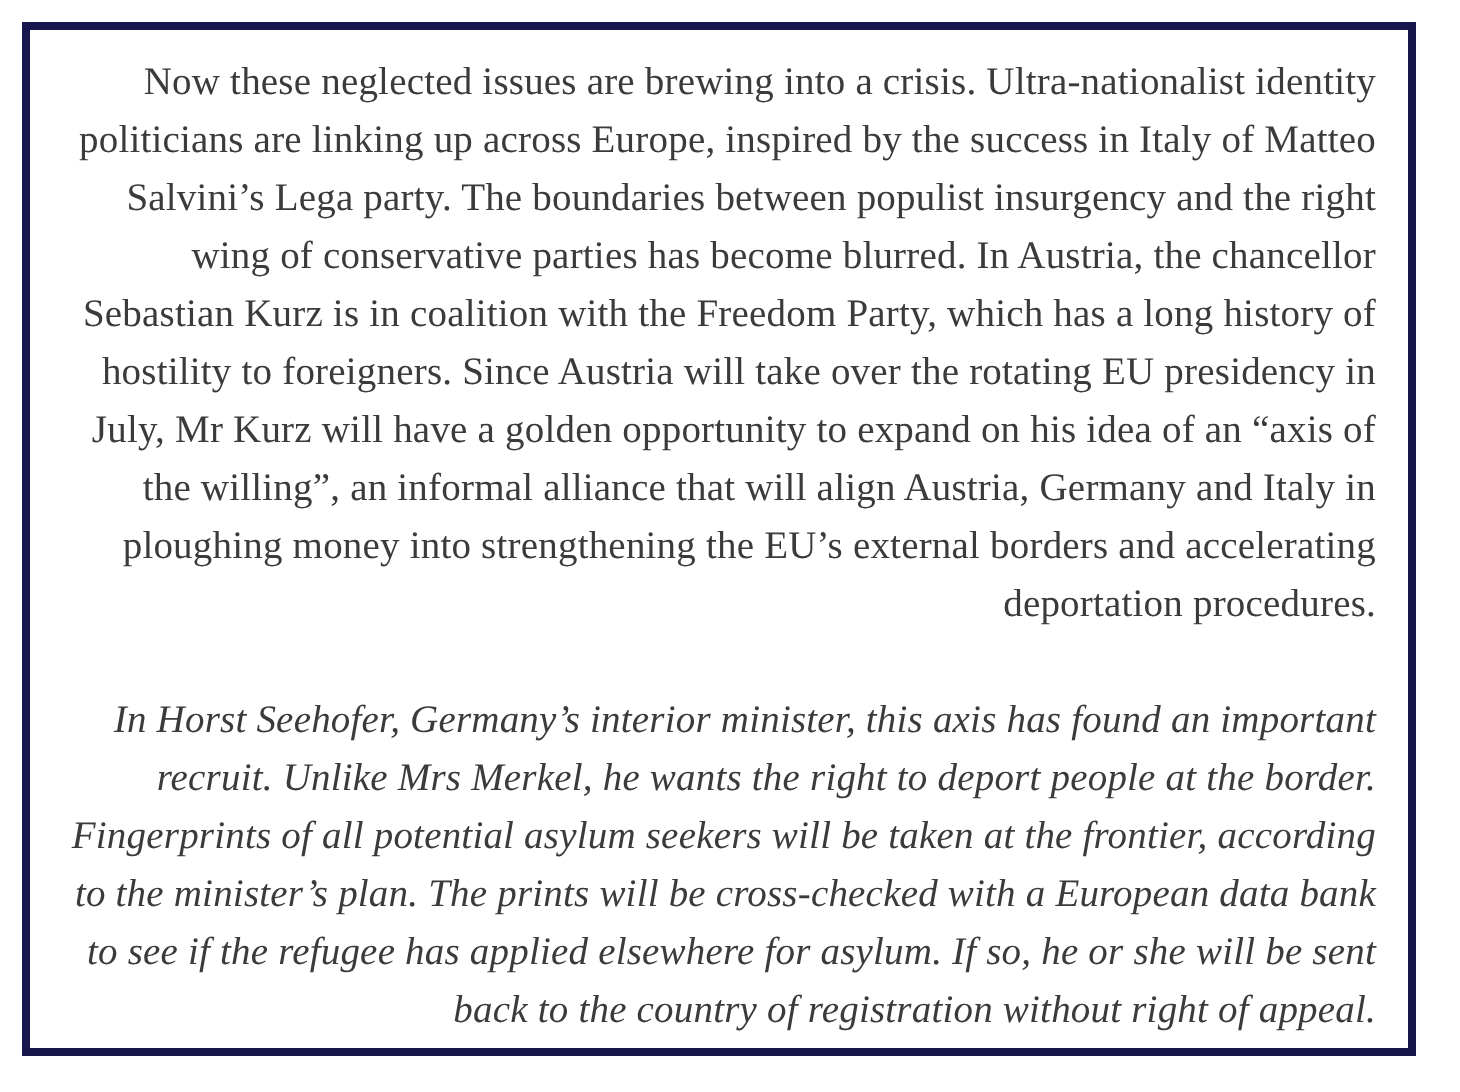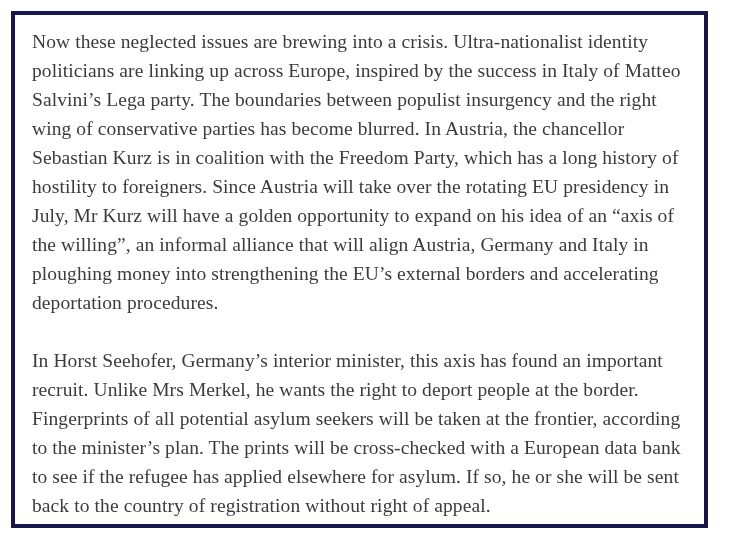--- a/index.html
+++ b/index.html
@@ -24,24 +24,25 @@
     border: 4px solid var(--border);
     background: var(--background);
     padding: 12px 16px 14px 17px;
     overflow: hidden;
   }
   .article-frame p {
     color: var(--text);
     font-size: 19.5px;
     line-height: 29px;
     letter-spacing: 0.1px;
-    text-align: left;
+    text-align: right;
   }
   .article-frame p + p {
     margin-top: 29px;
+    font-style: italic;
   }
 </style>
 </head>
 <body>
 
 <div class="article-frame">
   <p>Now these neglected issues are brewing into a crisis. Ultra-nationalist identity politicians are linking up across Europe, inspired by the success in Italy of Matteo Salvini’s Lega party. The boundaries between populist insurgency and the right wing of conservative parties has become blurred. In Austria, the chancellor Sebastian Kurz is in coalition with the Freedom Party, which has a long history of hostility to foreigners. Since Austria will take over the rotating EU presidency in July, Mr Kurz will have a golden opportunity to expand on his idea of an “axis of the willing”, an informal alliance that will align Austria, Germany and Italy in ploughing money into strengthening the EU’s external borders and accelerating deportation procedures.</p>
   <p>In Horst Seehofer, Germany’s interior minister, this axis has found an important recruit. Unlike Mrs Merkel, he wants the right to deport people at the border. Fingerprints of all potential asylum seekers will be taken at the frontier, according to the minister’s plan. The prints will be cross-checked with a European data bank to see if the refugee has applied elsewhere for asylum. If so, he or she will be sent back to the country of registration without right of appeal.</p>
 </div>
 

